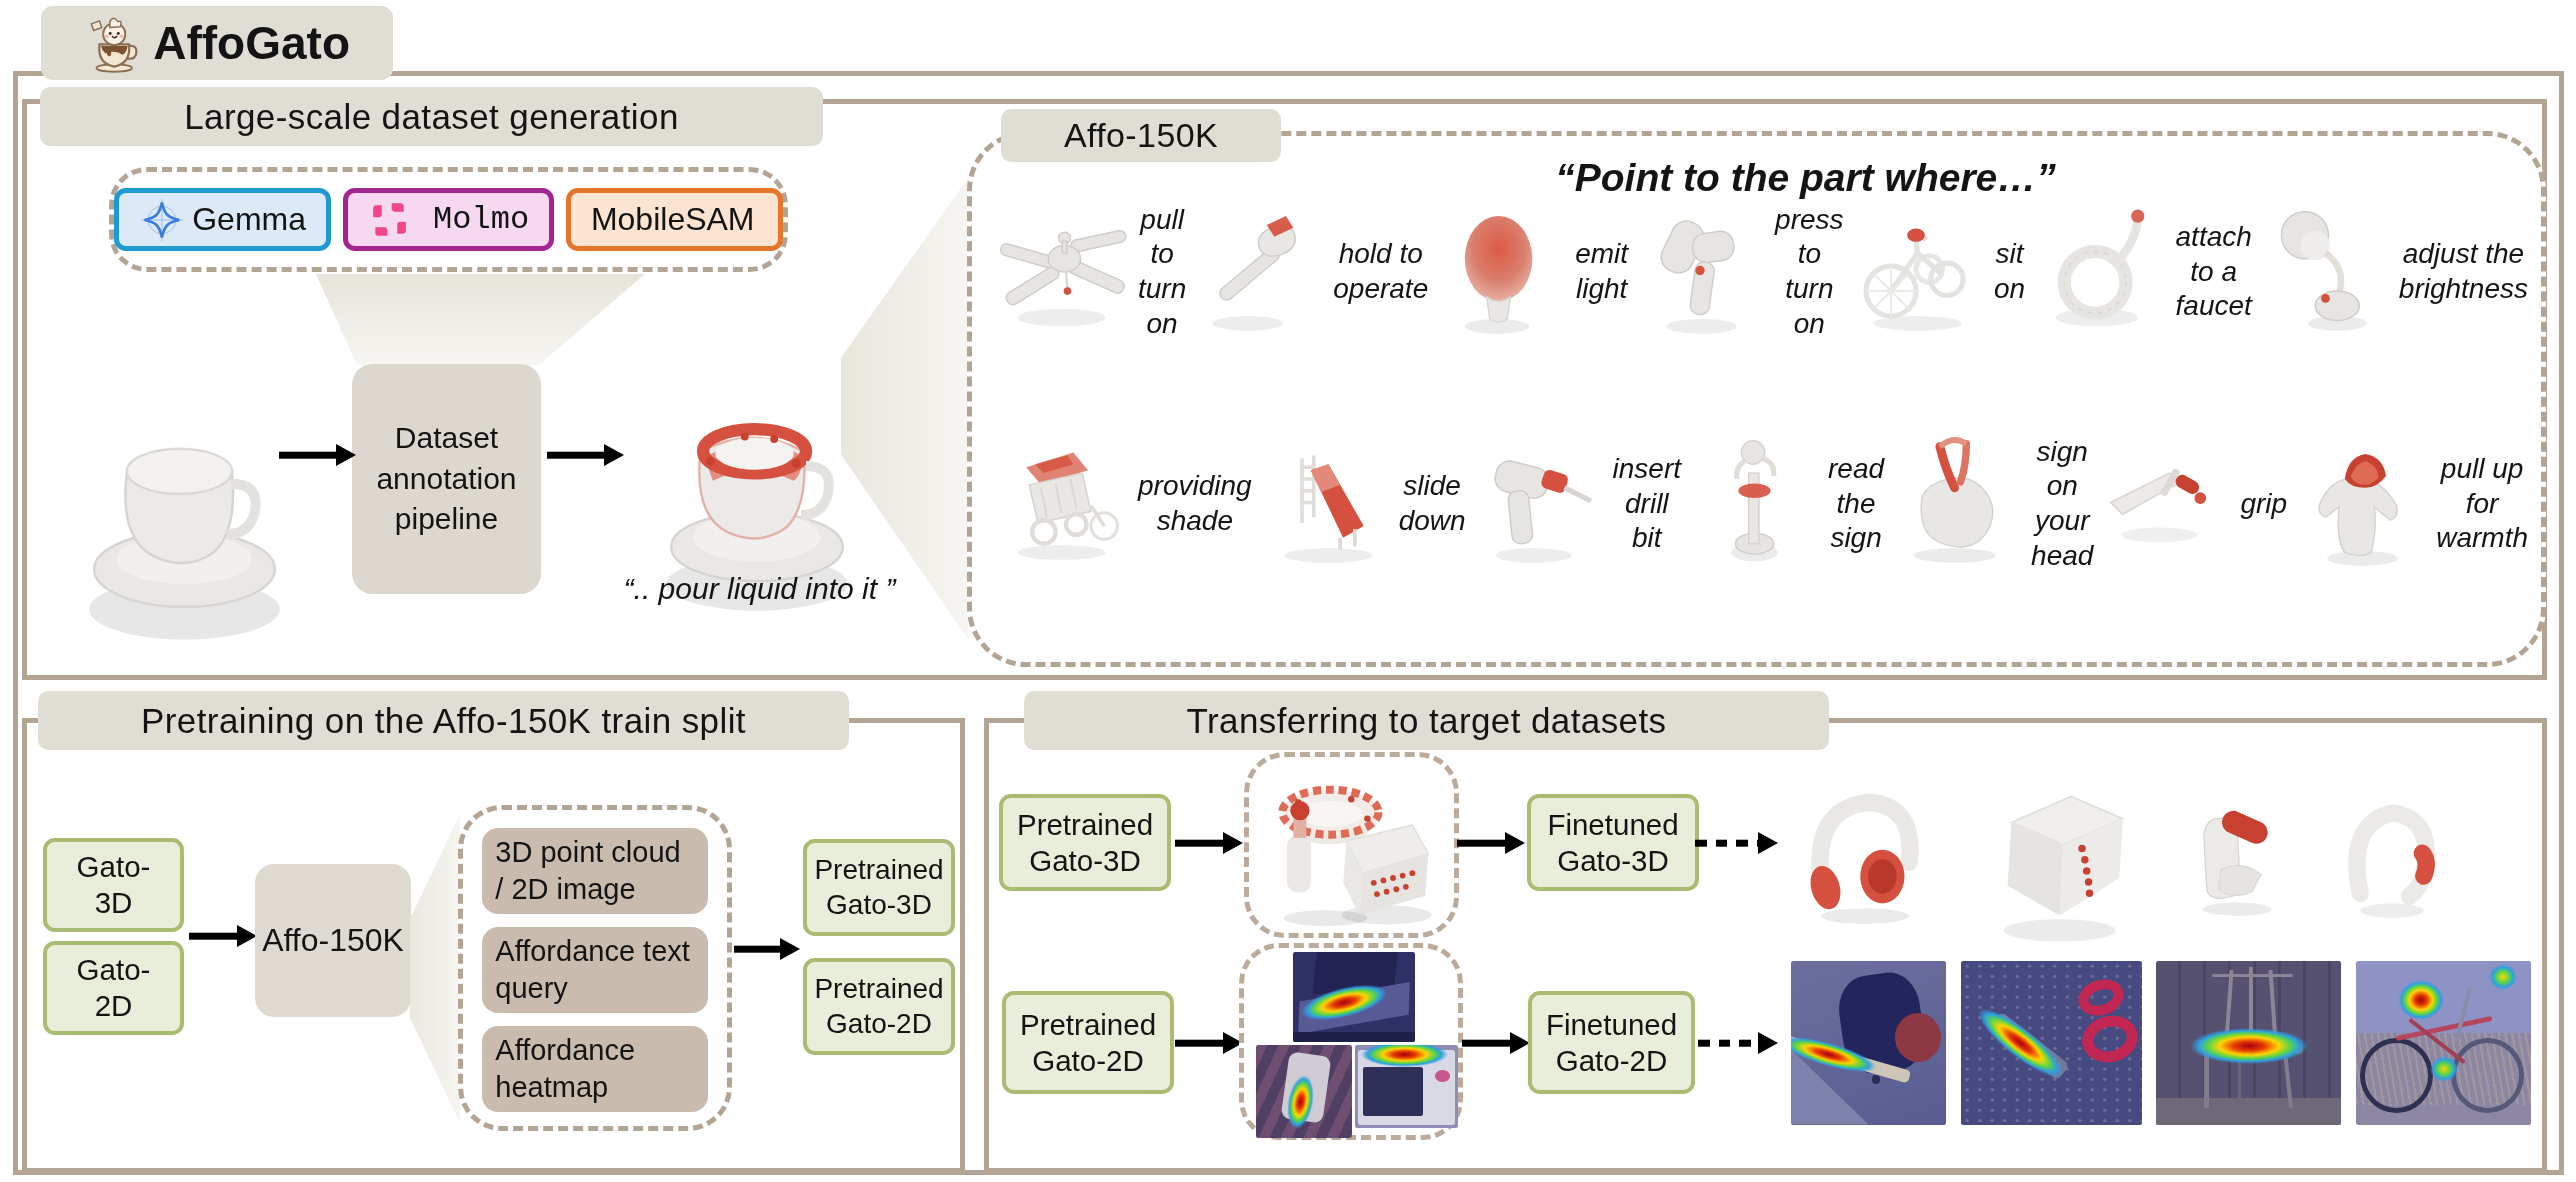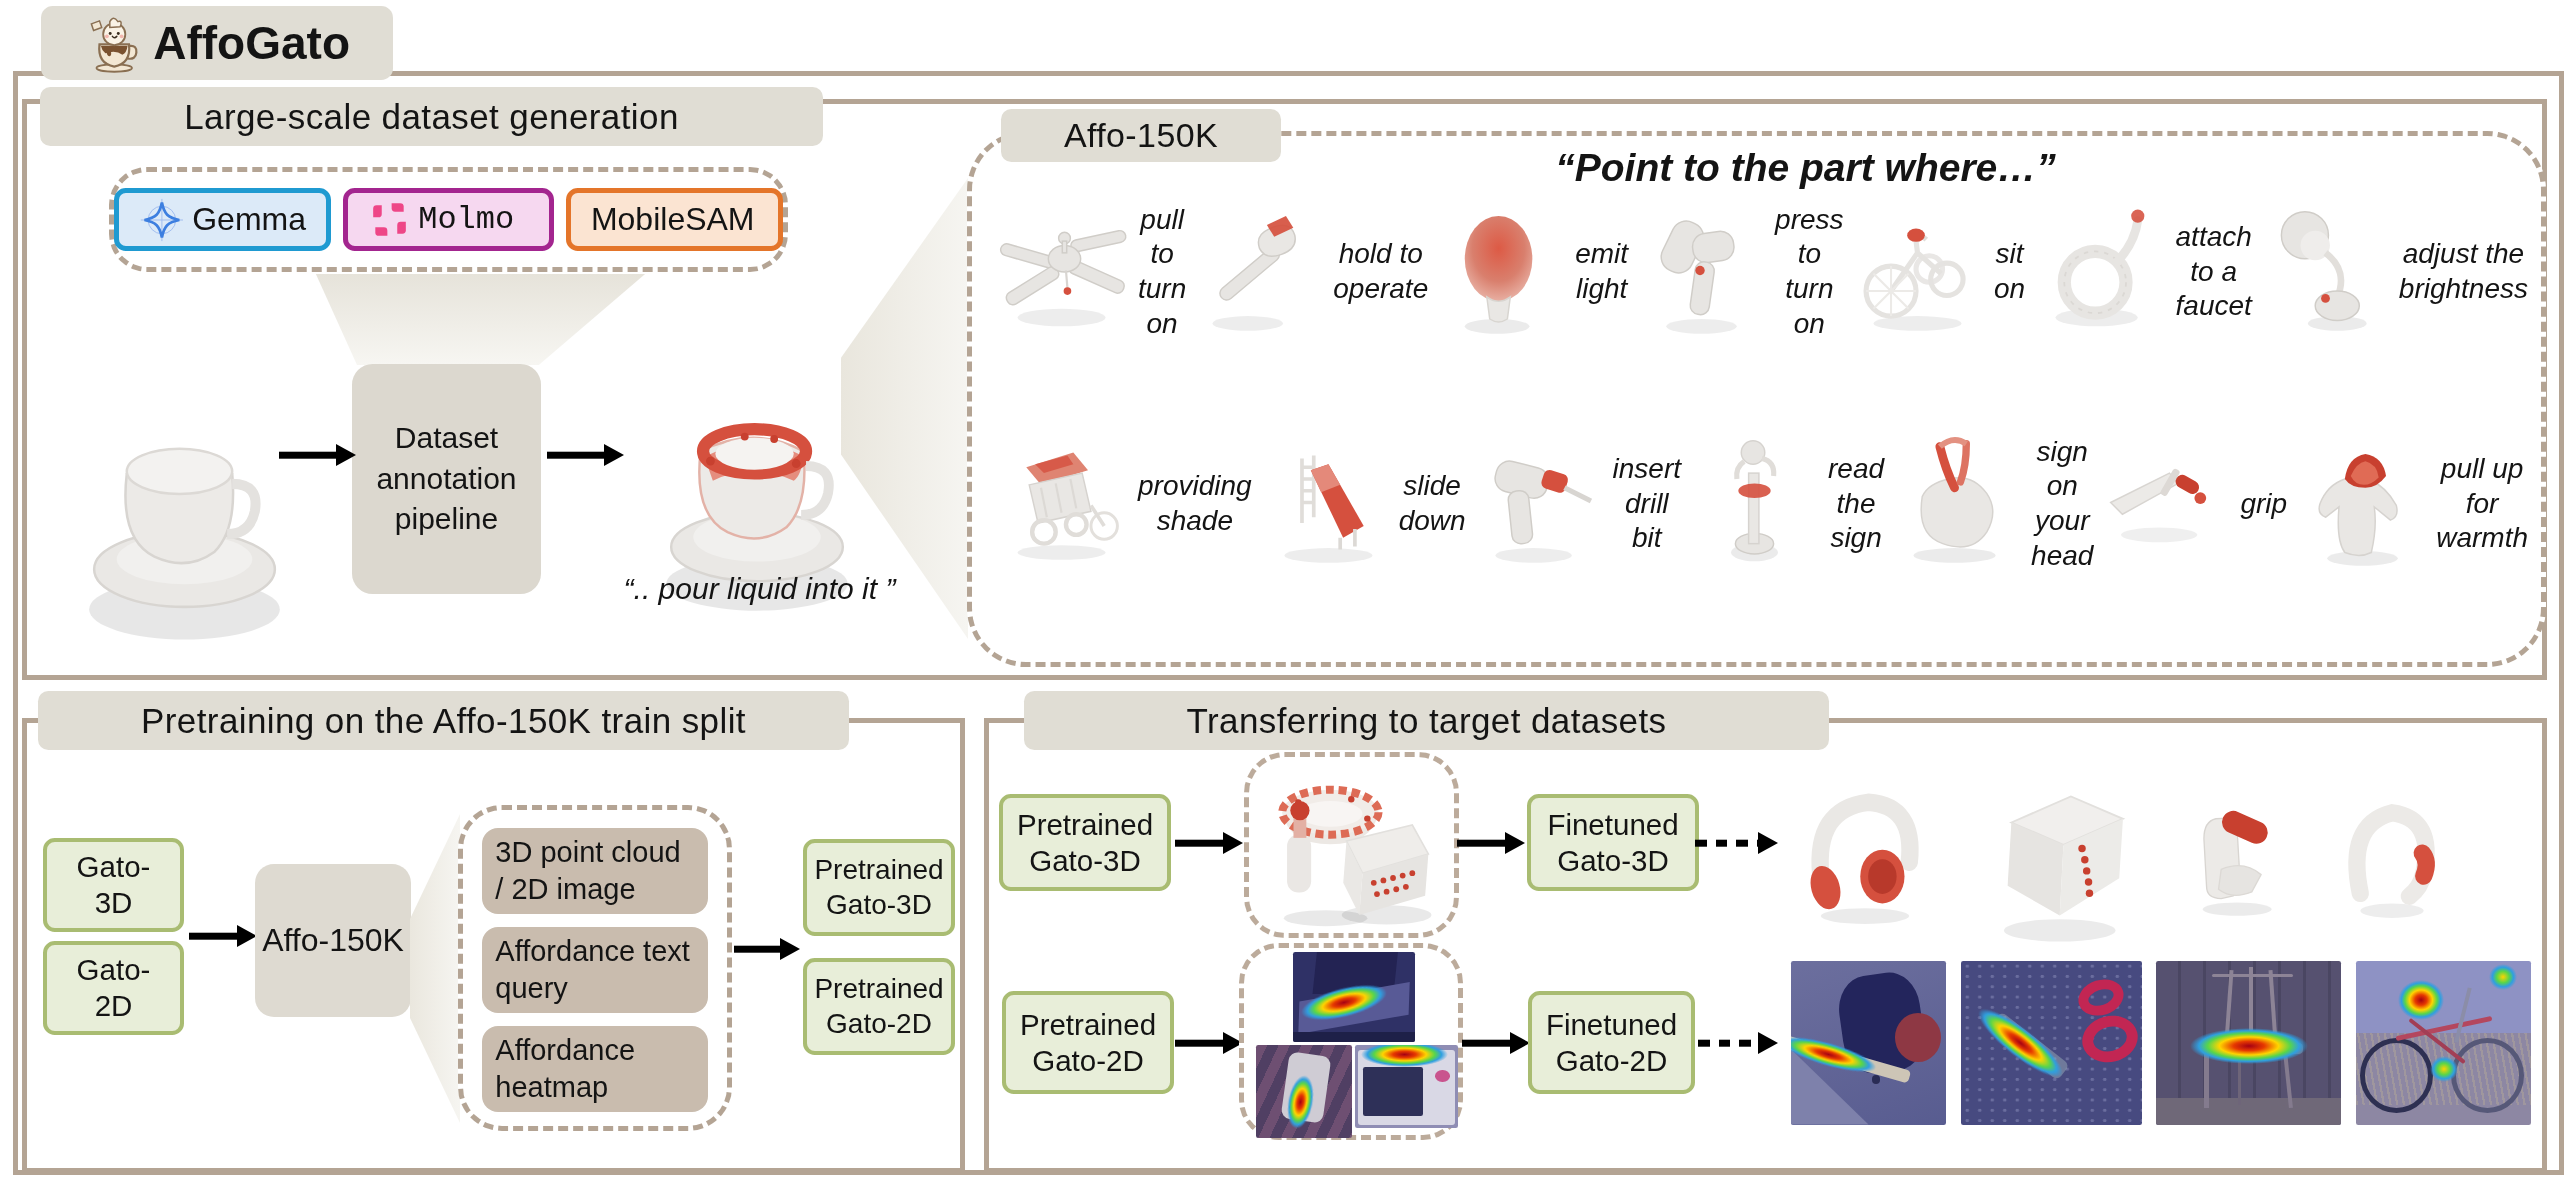--- a/index.html
+++ b/index.html
@@ -21,21 +21,21 @@
     justify-content:center; gap:10.3px; font-size:46px; font-weight:bold;
   }
   
   .models-dashed {
     position:absolute; left:109px; top:167px; width:679px; height:105px; z-index:3;
     border:5.2px dashed #b4a494; border-radius:38px;
     display:flex; align-items:center; justify-content:center; gap:11.8px; background:#fff;
   }
   .badge {
     height:63px; border-radius:11.8px; border:5.2px solid; padding:0 20px;
-    display:flex; align-items:center; justify-content:flex-start; gap:7.4px;
+    display:flex; align-items:center; justify-content:space-between; gap:7.4px;
     font-size:32px; white-space:nowrap;
   }
   .badge.gemma    { background:#dceaf8; border-color:#1f9ad1; width:217px; }
   .badge.molmo    { background:#f6d8f0; border-color:#a3258f; width:217px;font-family:Liberation Mono, monospace; }
   .badge.mobilesam{ background:#fbe4d2; border-color:#e4752a; width:223px; }
   .funnel { position:absolute; }
   .pipeline-box {
     position:absolute; left:352px; top:364px; width:189px; height:230px;
     background:#dcd8cf; border-radius:20.6px; display:flex; align-items:center;
     justify-content:center; text-align:center; font-size:30px; line-height:1.35; padding:0 11.8px;
@@ -43,21 +43,21 @@
   .gen-caption {
     position:absolute; left:623px; top:569px; width:273px; text-align:center;
     font-style:italic; font-size:30px; line-height:1.35;
   }
   
   .affo-panel {
     position:absolute; left:967px; top:131px; width:1579px; height:536px;
     border:5.2px dashed #b4a494; border-radius:59px; background:#fff; z-index:2;
   }
   .affo-quote {
-    position:absolute; left:1437px; top:146px; width:737px; text-align:center;
+    position:absolute; left:1437px; top:156px; width:737px; text-align:center;
     font-size:39px; font-style:italic; font-weight:bold; z-index:4;
   }
   .affo-row { position:absolute; left:991px; width:1537px; display:flex; z-index:3; }
   .affo-row.r1 { top:197px; }
   .affo-row.r2 { top:429px; }
   .affo-item { flex:1; display:flex; align-items:center; }
   .affo-icon { width:147px; height:147px; flex:0 0 auto; }
   .affo-cap {
     font-style:italic; font-size:28px; line-height:1.24; text-align:center;
     max-width:188px; margin-top:2.9px;

